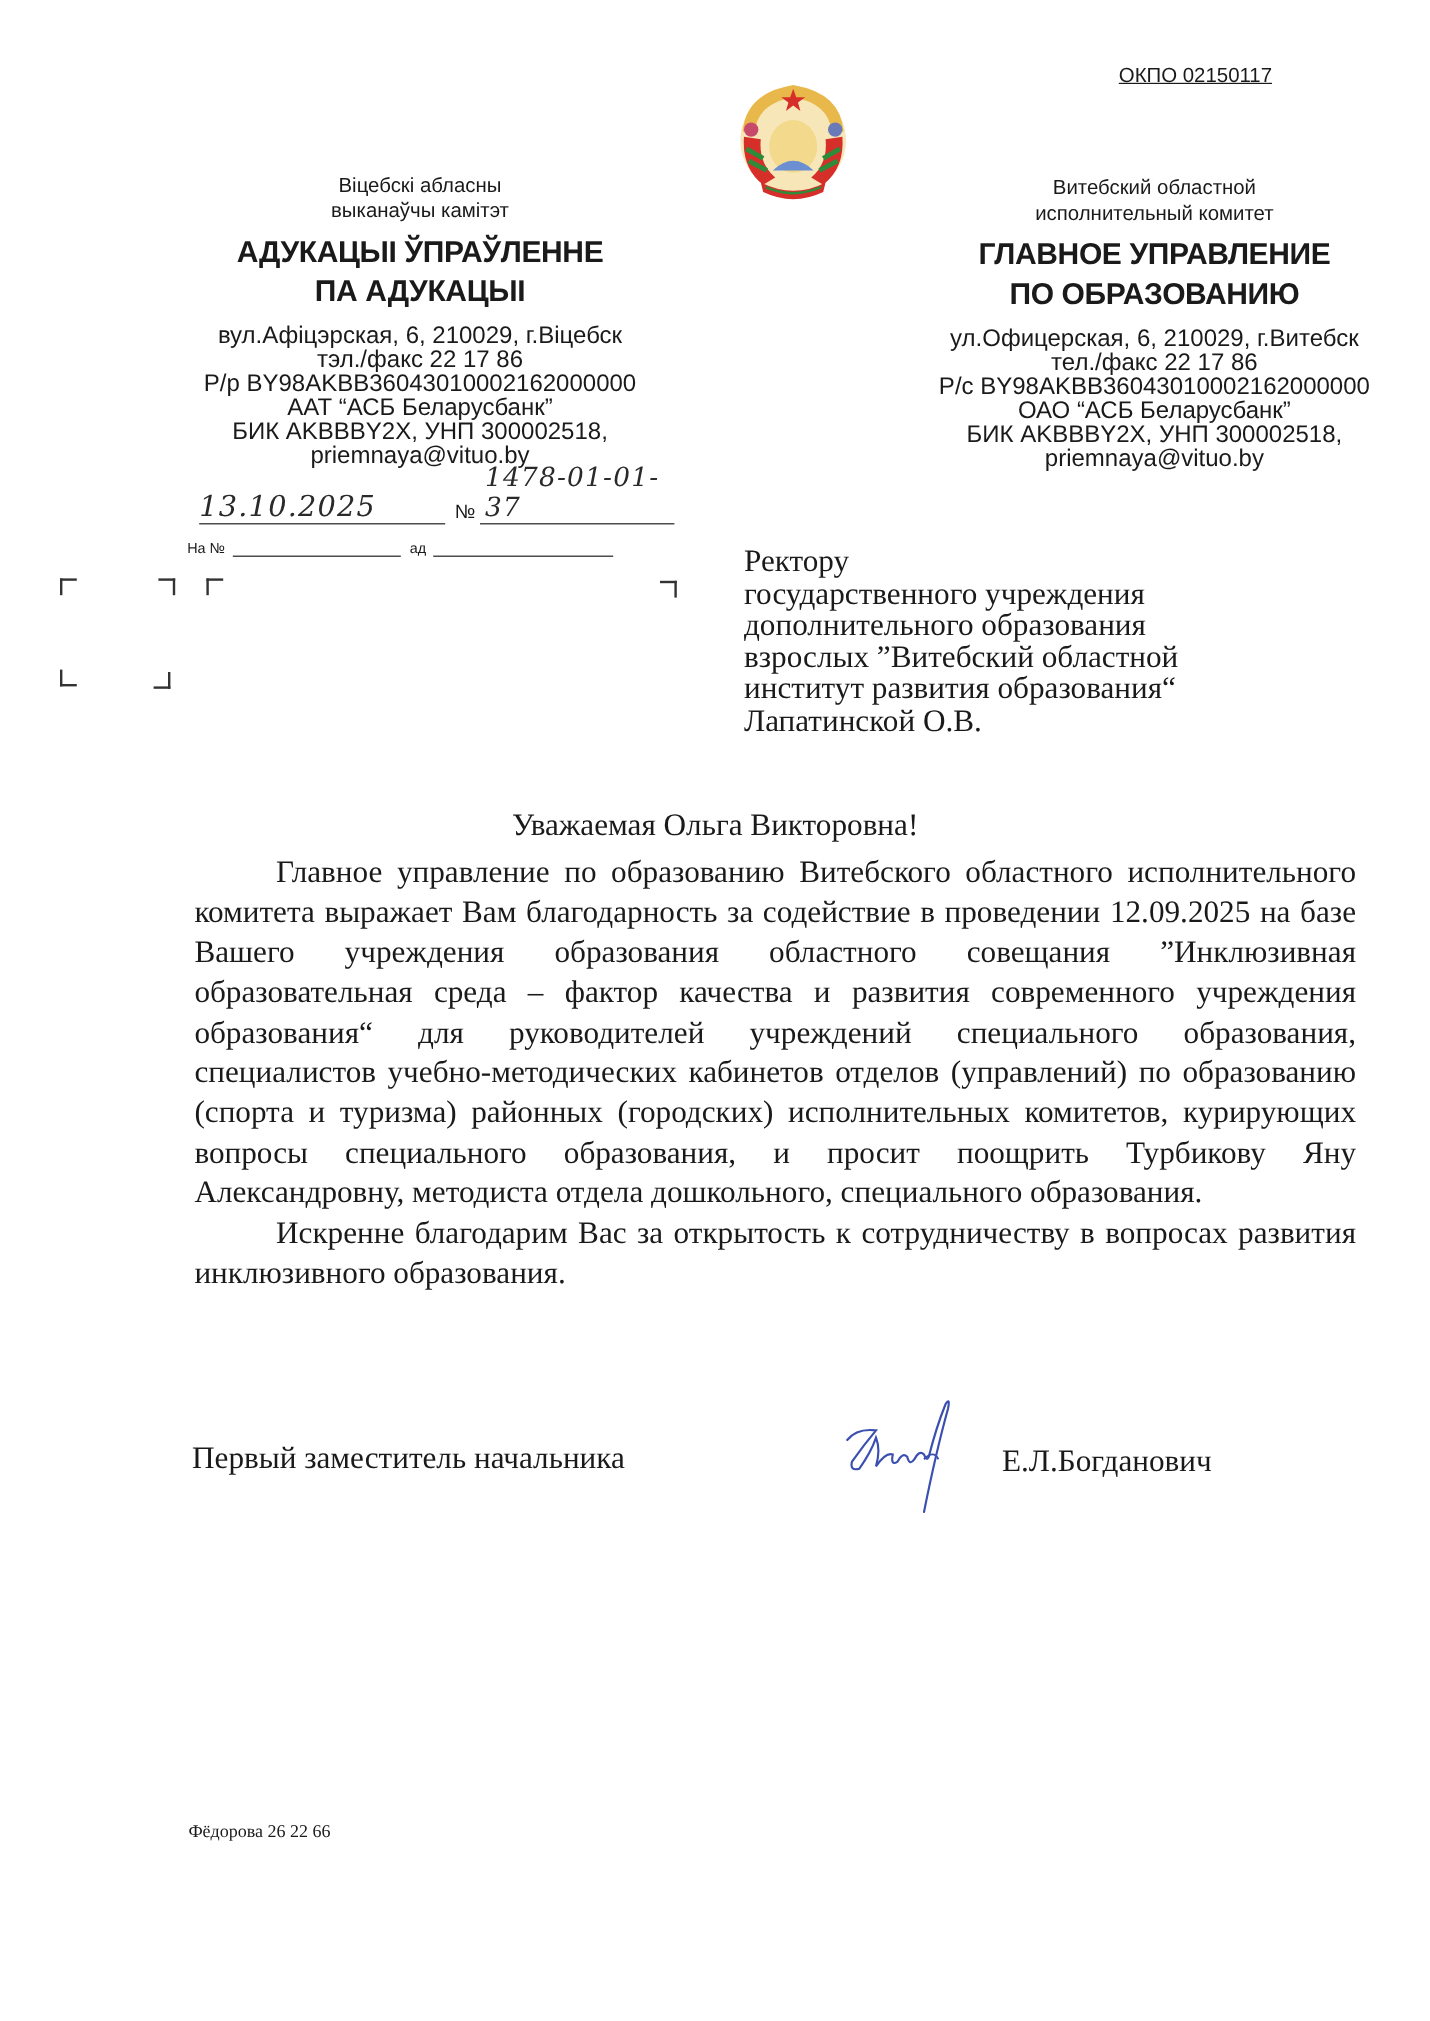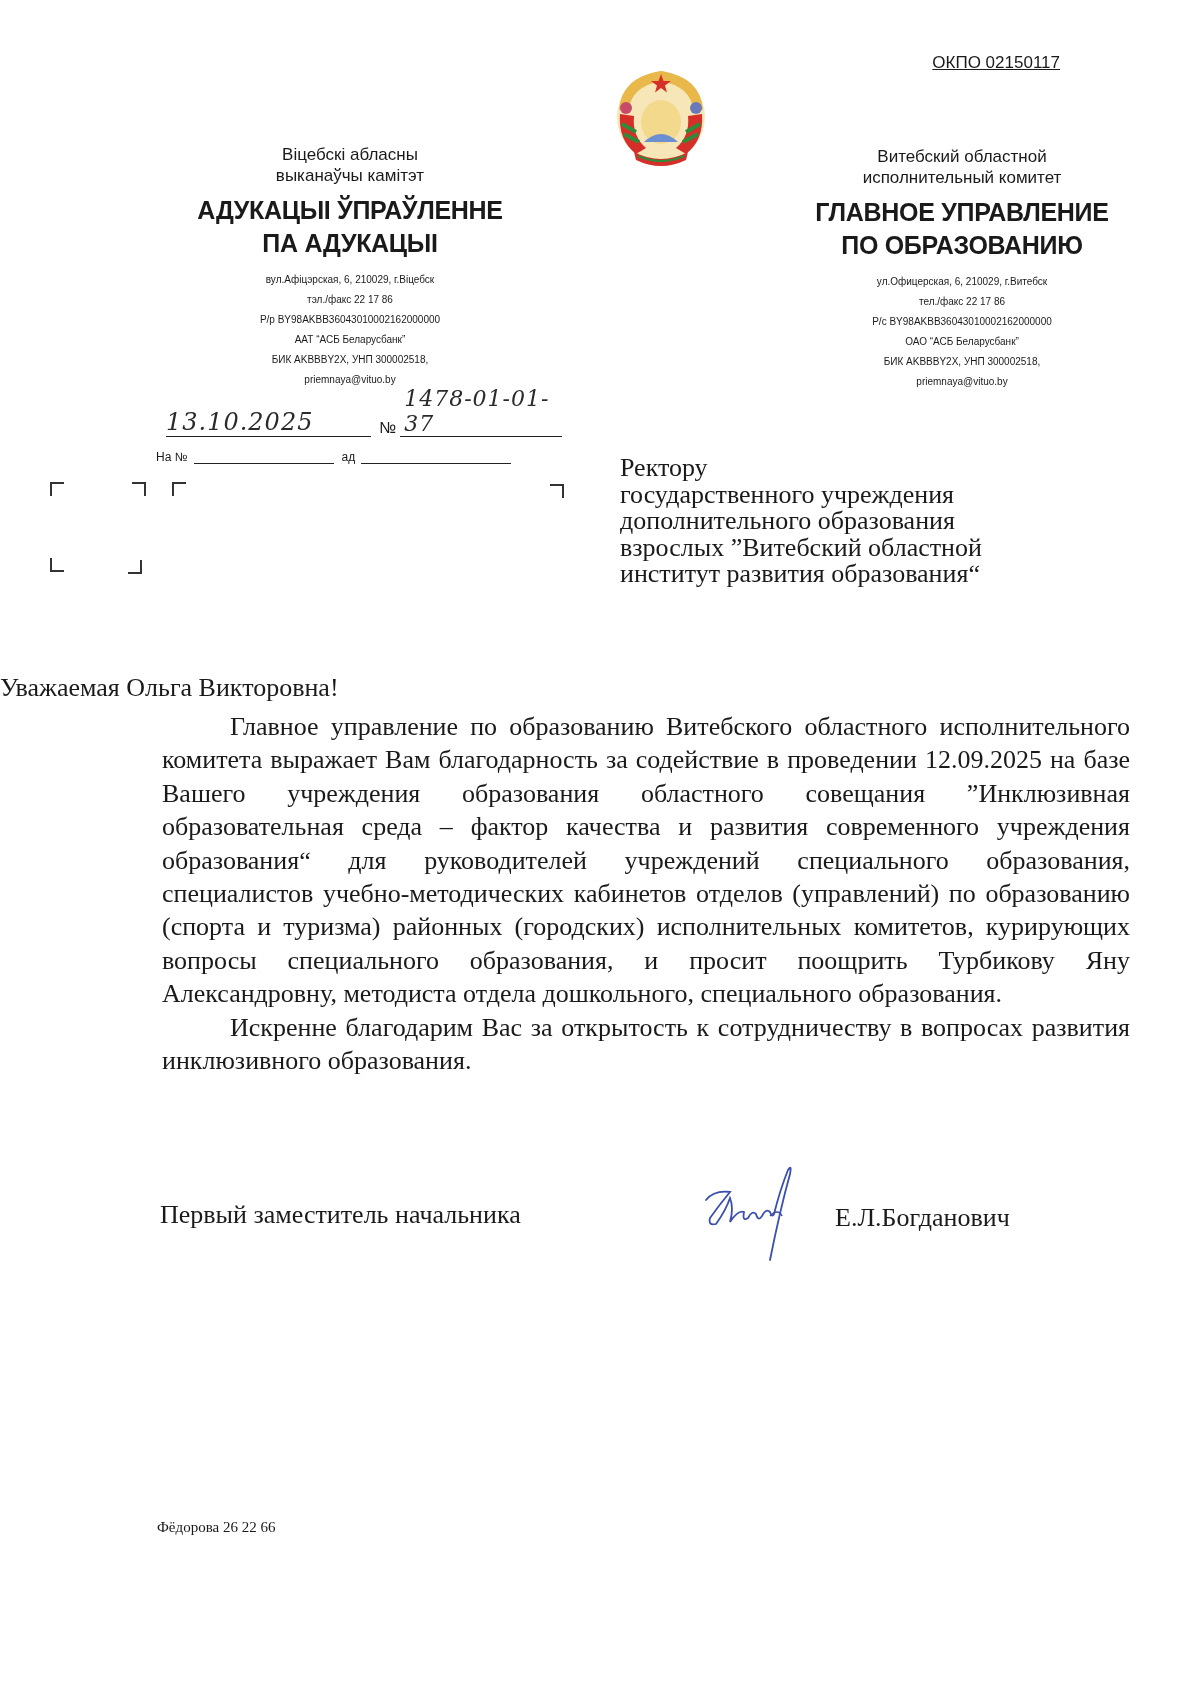--- a/index.html
+++ b/index.html
@@ -5,21 +5,21 @@
     html, body { margin: 0; padding: 0; background: #ffffff; }
     body { width: 1192px; height: 1684px; position: relative; overflow: hidden; color: #1a1a1a; }
     .abs { position: absolute; }
     .sans { font-family: "Liberation Sans", sans-serif; }
     .serif { font-family: "Liberation Serif", serif; }
 
     
     .hdr { width: 420px; text-align: center; }
     .hdr-sub { font-size: 17px; font-weight: normal; line-height: 21px; }
     .hdr-main { font-size: 25px; font-weight: bold; line-height: 33px; margin-top: 8px; letter-spacing: -0.3px; }
-    .hdr-addr { font-size: 10px; line-height: 20px; margin-top: 10px; }
+    .hdr-addr { font-size: 20px; line-height: 20px; margin-top: 10px; }
 
     #hdr-by { left: 140px; top: 144px; }
     #hdr-ru { left: 752px; top: 146px; }
 
     .okpo { right: 132px; top: 53px; font-size: 17px; text-decoration: underline; }
 
     
     #emblem { left: 606px; top: 62px; width: 110px; height: 110px; }
 
     
@@ -32,21 +32,21 @@
     .corner { position: absolute; width: 12px; height: 12px; border-color: #333; border-style: solid; border-width: 0; }
     .c-tl { border-top-width: 2px; border-left-width: 2px; }
     .c-tr { border-top-width: 2px; border-right-width: 2px; }
     .c-bl { border-bottom-width: 2px; border-left-width: 2px; }
     .c-br { border-bottom-width: 2px; border-right-width: 2px; }
 
     
     #addressee { left: 620px; top: 455px; font-size: 26px; line-height: 26.5px; }
 
     
-    #salutation { left: 0; width: 1192px; top: 673px; font-size: 26px; }
+    #salutation { left: 0; width: 1192px; top: 673px; text-align: center; font-size: 26px; }
     #body { left: 162px; top: 710px; width: 968px; font-size: 26px; line-height: 33.4px; text-align: justify; }
     #body p { margin: 0; text-indent: 68px; }
 
     
     #sig-title { left: 160px; top: 1200px; font-size: 26px; }
     #sig-name { left: 835px; top: 1203px; font-size: 26px; }
     #signature { left: 700px; top: 1160px; width: 110px; height: 110px; }
 
     #executor { left: 157px; top: 1519px; font-size: 15px; }
   </style>
@@ -127,20 +127,21 @@
 <div class="corner c-tr" style="left:550px; top:484px;"></div>
 <div class="corner c-bl" style="left:50px; top:558px;"></div>
 <div class="corner c-br" style="left:128px; top:560px;"></div>
 
 <div class="abs serif" id="addressee">
   <div>Ректору</div>
   <div>государственного учреждения</div>
   <div>дополнительного образования</div>
   <div>взрослых ”Витебский областной</div>
   <div>институт развития образования“</div>
+  <div>Лапатинской О.В.</div>
 </div>
 
 <div class="abs serif" id="salutation">Уважаемая Ольга Викторовна!</div>
 
 <div class="abs serif" id="body">
   <p>Главное управление по образованию Витебского областного исполнительного комитета выражает Вам благодарность за содействие в проведении 12.09.2025 на базе Вашего учреждения образования областного совещания ”Инклюзивная образовательная среда – фактор качества и развития современного учреждения образования“ для руководителей учреждений специального образования, специалистов учебно-методических кабинетов отделов (управлений) по образованию (спорта и туризма) районных (городских) исполнительных комитетов, курирующих вопросы специального образования, и просит поощрить Турбикову Яну Александровну, методиста отдела дошкольного, специального образования.</p>
   <p>Искренне благодарим Вас за открытость к сотрудничеству в вопросах развития инклюзивного образования.</p>
 </div>
 
 <div class="abs serif" id="sig-title">Первый заместитель начальника</div>

